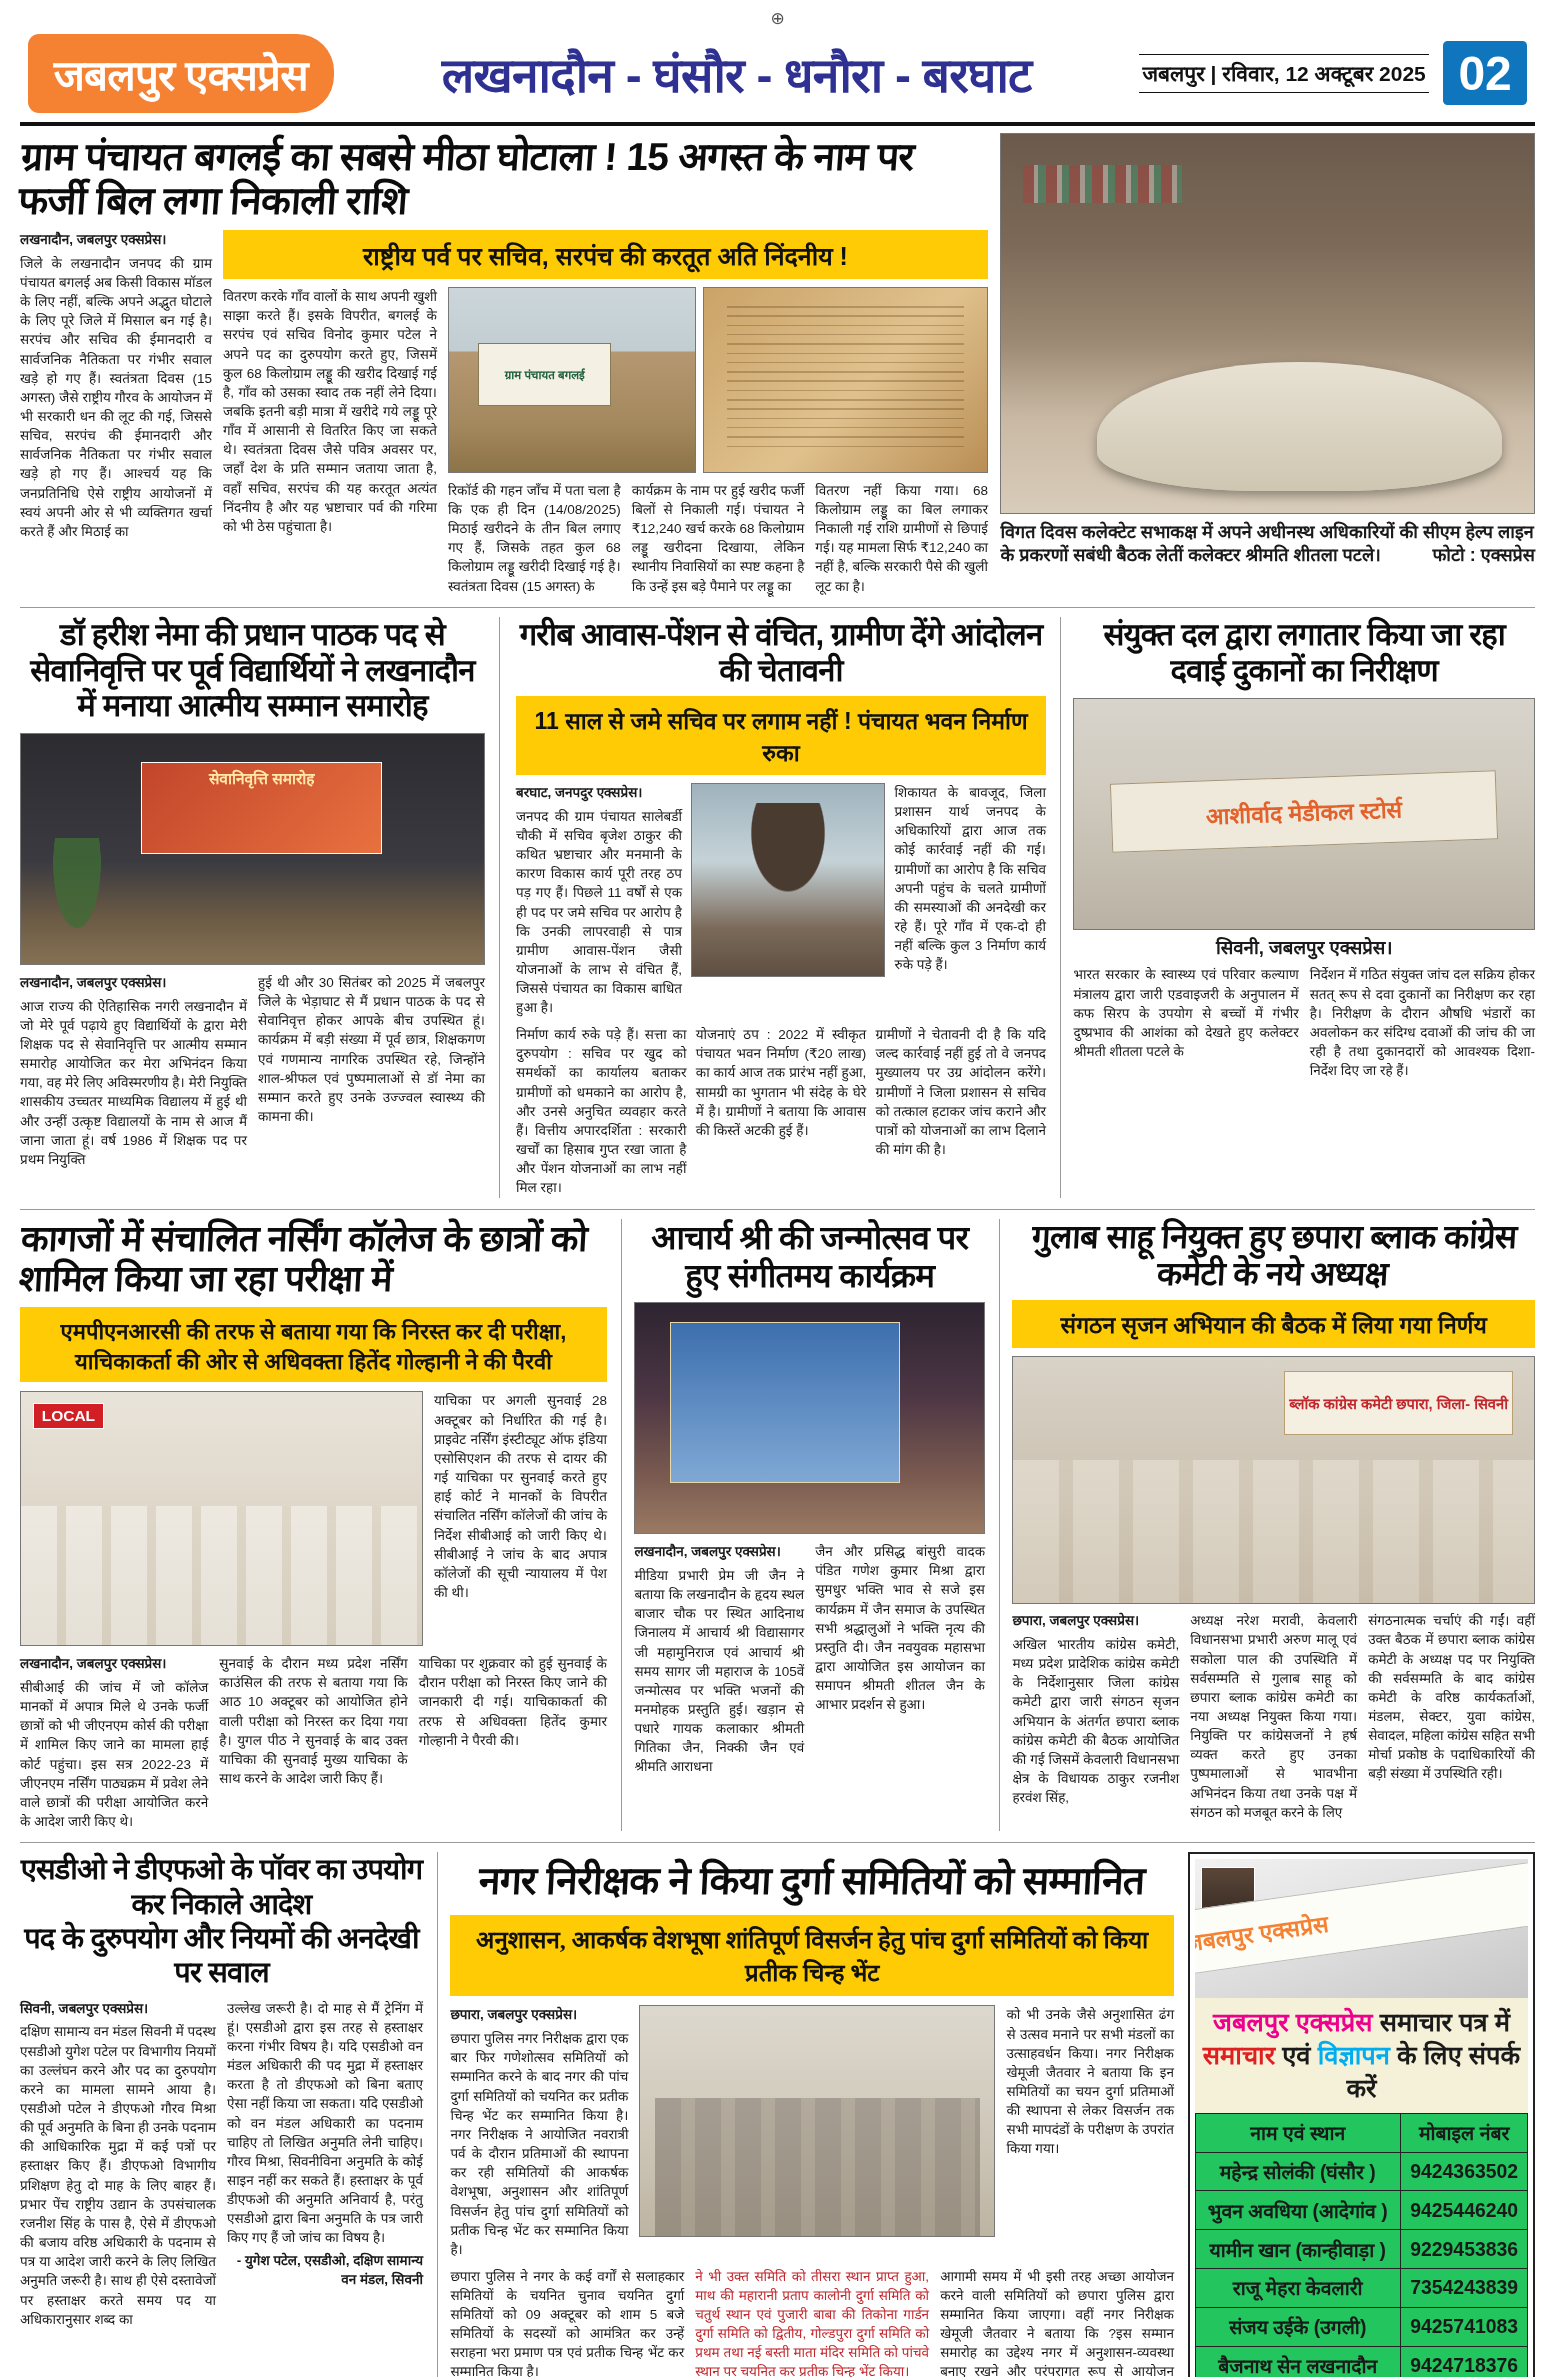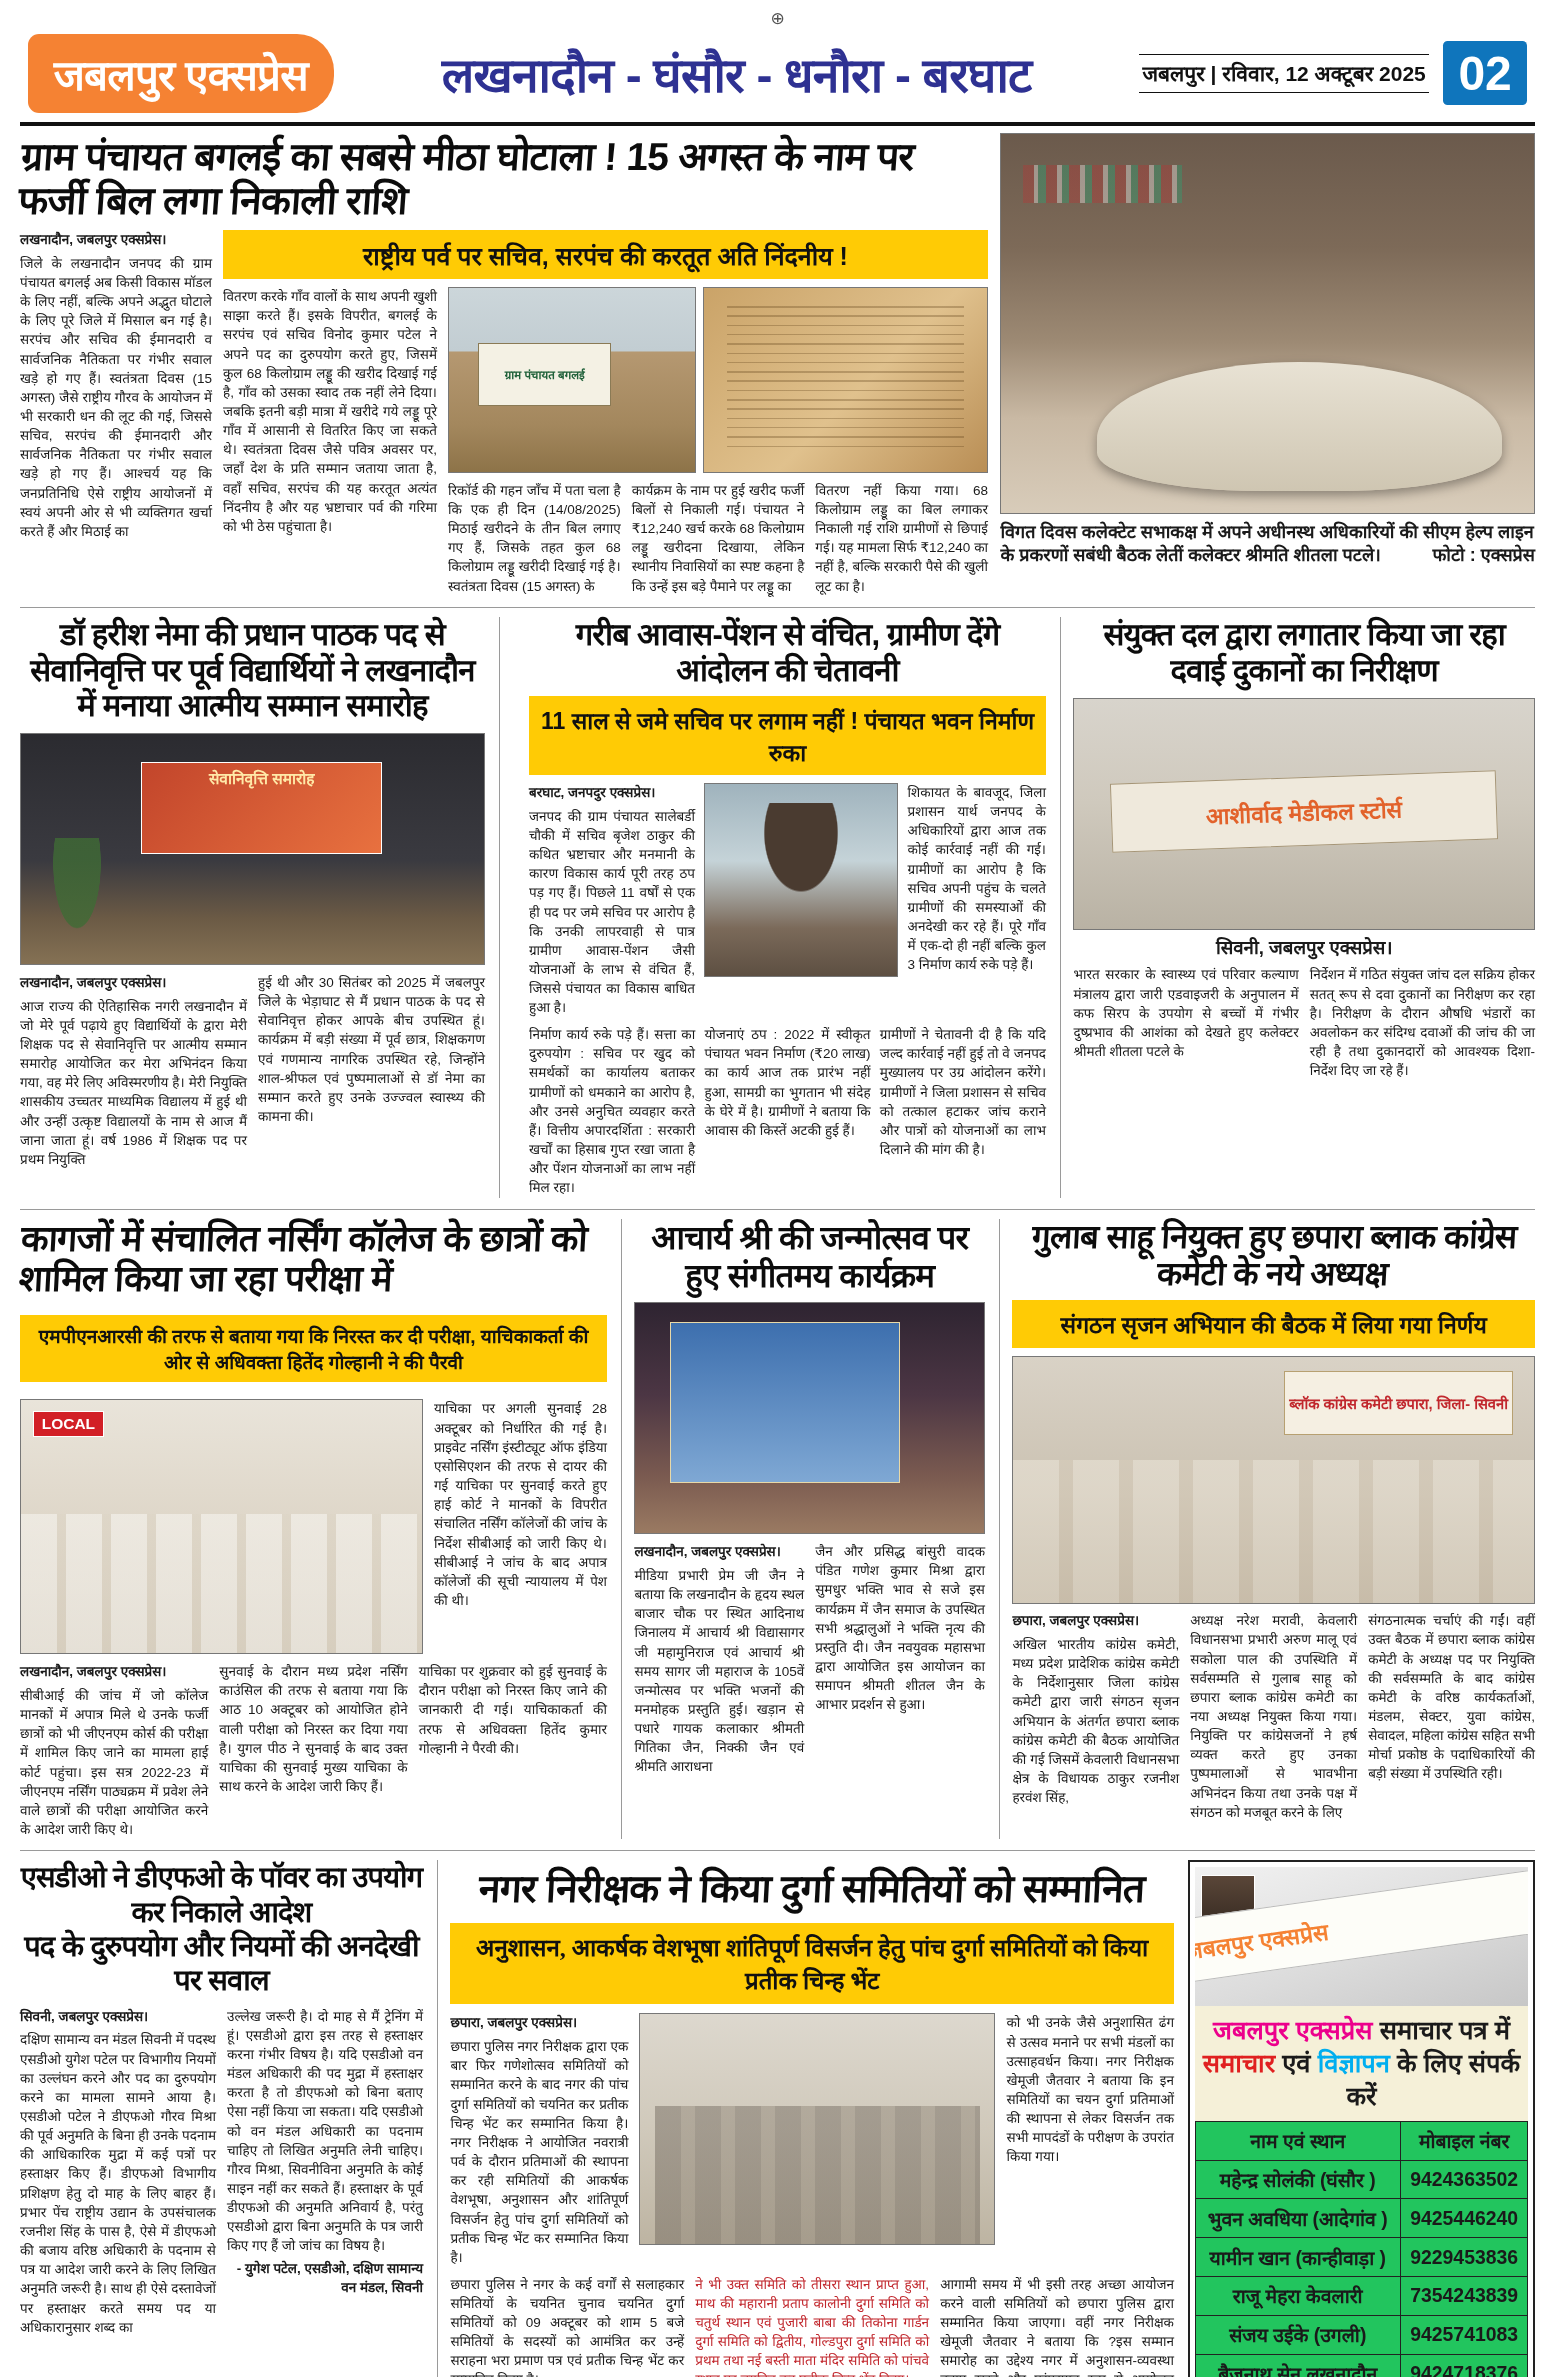--- a/index.html
+++ b/index.html
@@ -57,21 +57,21 @@
   .head-sil { position:absolute; left:27%; top:10%; width:46%; height:52%; background:radial-gradient(ellipse at 50% 30%, #4a3b30 0 58%, transparent 60%); }
   .s3-low { display:grid; grid-template-columns:1fr 1fr 1fr; gap:9.3px; margin-top:7.7px; }
   .s4-photo { height:232px; margin:9.3px 0 4.6px; background:linear-gradient(180deg,#d8d4cc 0%,#cfc9bd 45%,#b9b2a4 100%); }
   .store-board { position:absolute; left:8%; top:34%; width:84%; height:30%; background:#efe9dc; border:1.5px solid #a59577; display:flex; align-items:center; justify-content:center; font-weight:900; font-size:23px; color:#e2622b; transform:rotate(-2deg); }
   .s4-byline { text-align:center; font-size:18.6px; margin:4.6px 0 6.2px; }
   .s4-cols { display:grid; grid-template-columns:1fr 1fr; gap:11px; }
 
   
   .b3 { display:grid; grid-template-columns:587px 364px 1fr; gap:14px; }
   .s5-head { font-size:36px; line-height:1.1; transform:skewX(-3deg); }
-  .s5-sub { font-size:19px; margin:17px 0; }
+  .s5-sub { font-size:22px; margin:9px 0; }
   .s5-row { display:grid; grid-template-columns:403px 1fr; gap:11px; }
   .s5-photo { height:255px; background:linear-gradient(180deg,#e9e4da 0%,#ded6c8 50%,#cdc3b2 100%); }
   .local-tag { position:absolute; left:3%; top:4%; background:#d21f26; color:#fff; font-weight:900; font-size:15.5px; padding:3.1px 7.7px; border:1.5px solid #fff; }
   .students { position:absolute; bottom:0; left:0; right:0; height:55%; background:repeating-linear-gradient(90deg,#f6f4ef 0 36px,#ddd5c6 36px 45px); opacity:.6; }
   .s5-low { display:grid; grid-template-columns:1fr 1fr 1fr; gap:11px; margin-top:7.7px; }
   .s6-head { font-size:33px; text-align:center; line-height:1.15; }
   .s6-photo { height:232px; margin:7.7px 0; background:linear-gradient(180deg,#2e2431 0%,#4c3644 40%,#7a5a50 75%,#9a7a62 100%); }
   .s6-banner { position:absolute; left:10%; top:8%; width:66%; height:70%; background:linear-gradient(180deg,#3d6fae,#7fa8d4); border:1.5px solid #e8d9a8; }
   .s6-cols { display:grid; grid-template-columns:1fr 1fr; gap:11px; }
   .s7-head { font-size:33px; text-align:center; line-height:1.12; transform:skewX(-3deg); }
@@ -180,21 +180,21 @@
         <div class="bodytxt">
           <p><b>लखनादौन, जबलपुर एक्सप्रेस।</b></p>
           <p>आज राज्य की ऐतिहासिक नगरी लखनादौन में जो मेरे पूर्व पढ़ाये हुए विद्यार्थियों के द्वारा मेरी शिक्षक पद से सेवानिवृत्ति पर आत्मीय सम्मान समारोह आयोजित कर मेरा अभिनंदन किया गया, वह मेरे लिए अविस्मरणीय है। मेरी नियुक्ति शासकीय उच्चतर माध्यमिक विद्यालय में हुई थी और उन्हीं उत्कृष्ट विद्यालयों के नाम से आज मैं जाना जाता हूं। वर्ष 1986 में शिक्षक पद पर प्रथम नियुक्ति</p>
         </div>
         <div class="bodytxt">
             <p>हुई थी और 30 सितंबर को 2025 में जबलपुर जिले के भेड़ाघाट से मैं प्रधान पाठक के पद से सेवानिवृत्त होकर आपके बीच उपस्थित हूं। कार्यक्रम में बड़ी संख्या में पूर्व छात्र, शिक्षकगण एवं गणमान्य नागरिक उपस्थित रहे, जिन्होंने शाल-श्रीफल एवं पुष्पमालाओं से डॉ नेमा का सम्मान करते हुए उनके उज्ज्वल स्वास्थ्य की कामना की।</p>
           </div>
       </div>
     </div>
 
-    <div class="vdiv" style="padding-left:29px">
+    <div class="vdiv" style="padding-left:16px">
       <div class="headline">गरीब आवास-पेंशन से वंचित, ग्रामीण देंगे आंदोलन की चेतावनी</div>
       <div class="subbar s3-sub">11 साल से जमे सचिव पर लगाम नहीं ! पंचायत भवन निर्माण रुका</div>
       <div class="s3-row">
         <div class="bodytxt">
           <p><b>बरघाट, जनपदुर एक्सप्रेस।</b></p>
           <p>जनपद की ग्राम पंचायत सालेबर्डी चौकी में सचिव बृजेश ठाकुर की कथित भ्रष्टाचार और मनमानी के कारण विकास कार्य पूरी तरह ठप पड़ गए हैं। पिछले 11 वर्षों से एक ही पद पर जमे सचिव पर आरोप है कि उनकी लापरवाही से पात्र ग्रामीण आवास-पेंशन जैसी योजनाओं के लाभ से वंचित हैं, जिससे पंचायत का विकास बाधित हुआ है।</p>
         </div>
         <div class="photo s3-portrait">
           <div class="head-sil"></div>
         </div>

